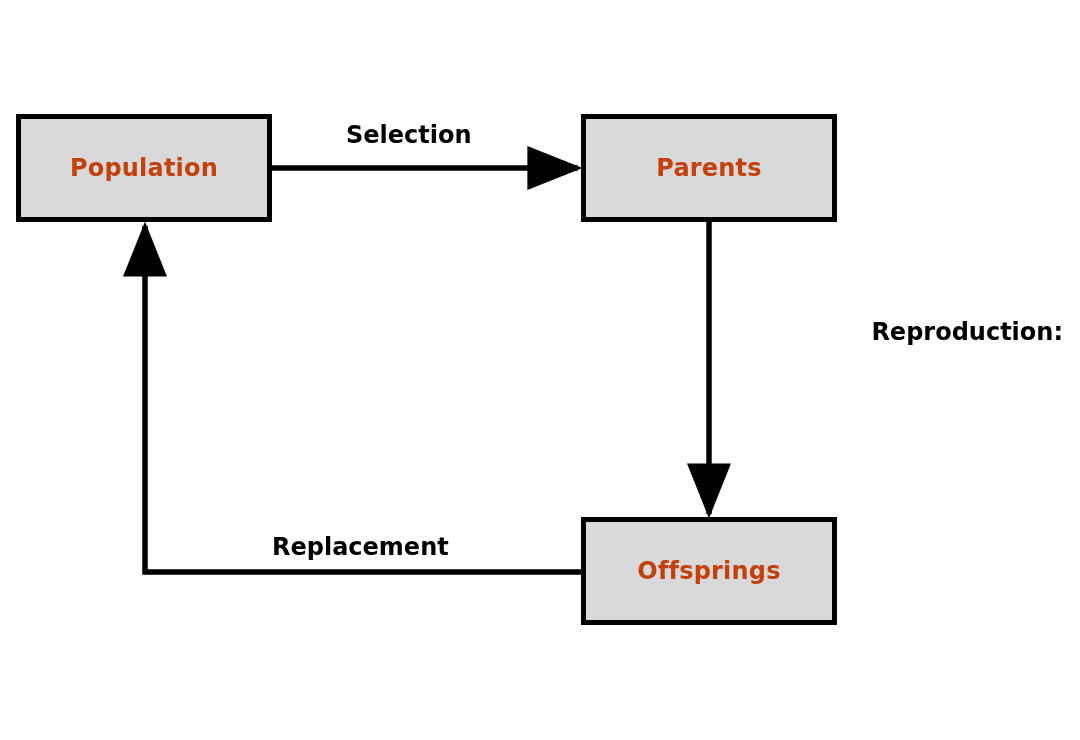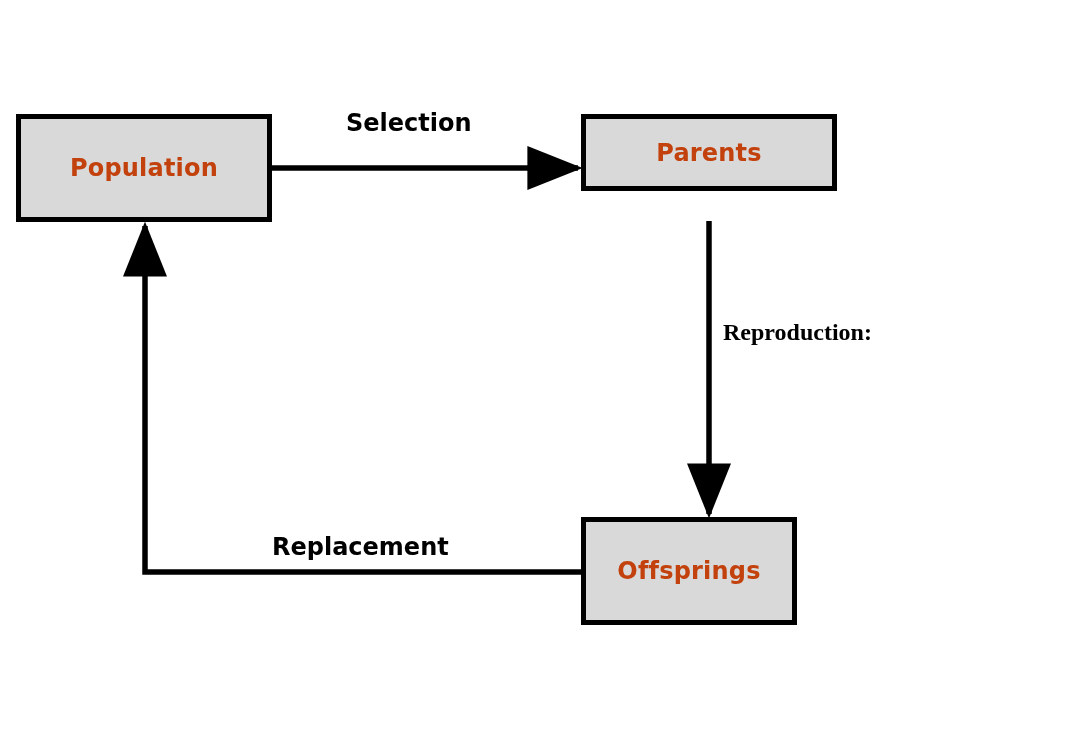--- a/index.html
+++ b/index.html
@@ -49,31 +49,30 @@
     font-family: "DejaVu Sans", "Liberation Sans", sans-serif;
     font-weight: bold;
     font-size: 24px;
     color: #000000;
     line-height: 1.6;
     white-space: nowrap;
     z-index: 4;
   }
   .edge-label.multiline {
     white-space: normal;
-    text-align: left;
-    font-family: Liberation Serif, serif;
+    text-align: right;
   }
 
   
   #node-population { left: 16px;  top: 114px; width: 256px; height: 108px; }
-  #node-parents    { left: 581px; top: 114px; width: 256px; height: 77px; }
-  #node-offsprings { left: 581px; top: 517px; width: 216px; height: 108px; }
+  #node-parents    { left: 581px; top: 114px; width: 256px; height: 108px; }
+  #node-offsprings { left: 581px; top: 517px; width: 256px; height: 108px; }
 
   
-  #label-selection    { left: 346px; top: 104px; }
+  #label-selection    { left: 346px; top: 116px; }
   #label-reproduction { left: 723px; top: 313px; width: 340px; }
   #label-replacement  { left: 272px; top: 518px; margin-top: 10px; }
 </style>
 </head>
 <body>
 
 <div id="canvas">
 
   <svg id="diagram-svg" viewBox="0 0 1080 740" xmlns="http://www.w3.org/2000/svg">
     <defs>

